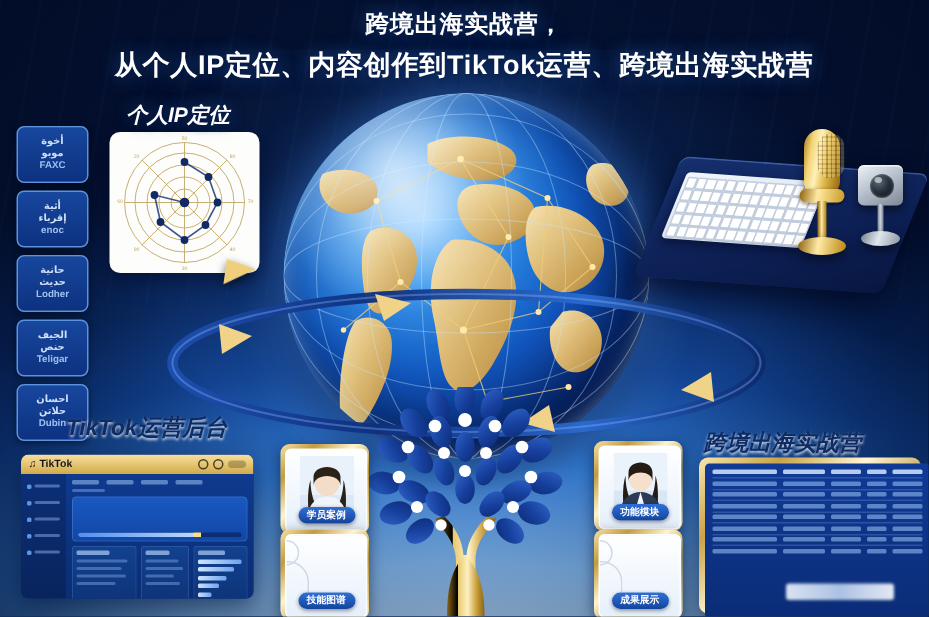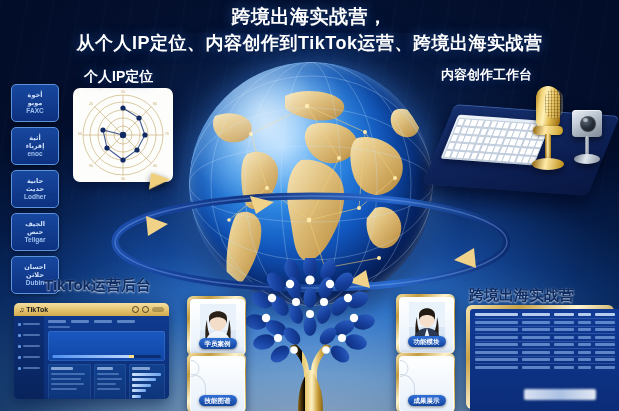--- a/index.html
+++ b/index.html
@@ -23,26 +23,26 @@
   .bg-rays{position:absolute;left:0;right:0;top:0;height:200px;opacity:.35;
     background:repeating-linear-gradient(100deg, rgba(120,180,255,.06) 0 2px, rgba(0,0,0,0) 2px 26px);}
 
   
   .title-wrap{position:absolute;left:0;right:0;top:4px;text-align:center;z-index:40;}
   .title-l1,.title-l2{
     color:#ffffff;font-weight:bold;letter-spacing:.5px;
     text-shadow:0 2px 5px rgba(0,20,60,.95),0 0 12px rgba(70,140,240,.55);
     white-space:nowrap;
   }
-  .title-l1{font-size:19px;line-height:26px;text-align:center;}
+  .title-l1{font-size:16px;line-height:26px;text-align:center;}
   .title-l2{font-size:18px;line-height:26px;}
 
   
   .cap{position:absolute;color:#fff;font-weight:bold;white-space:nowrap;z-index:38;
-       text-shadow:0 2px 5px rgba(0,18,55,.95),0 0 10px rgba(60,130,235,.5);}
+       text-shadow:0 2px 5px rgba(0,18,55,.95),0 0 10px rgba(60,130,235,.5);font-style:italic;}
   .cap-ip{left:84px;top:68px;font-size:14px;}
   .cap-studio{left:441px;top:66px;font-size:13px;}
   .cap-tiktok{left:44px;top:276px;font-size:15px;color:#0e2c63;
        text-shadow:0 1px 2px rgba(255,255,255,.85);}
   .cap-data{left:469px;top:286px;font-size:15px;color:#0e2c63;
        text-shadow:0 1px 2px rgba(255,255,255,.85);}
 
   
   .badge-col{position:absolute;left:11px;top:84px;width:48px;z-index:35;}
   .ab{width:46px;height:36px;margin-bottom:5px;border-radius:5px;
@@ -358,21 +358,20 @@
     <ellipse cx="203" cy="54" rx="196" ry="46" fill="none" stroke="url(#rg)" stroke-width="7" opacity="0.95"></ellipse>
     <ellipse cx="203" cy="54" rx="196" ry="46" fill="none" stroke="rgba(140,190,255,.35)" stroke-width="1.4"></ellipse>
     <g fill="#f0d289" stroke="#c9a martin" stroke-width="0">
       <path d="M38 28 L60 36 L40 48 Z"></path>
       <path d="M142 8 L166 14 L148 26 Z"></path>
       <path d="M368 80 L346 72 L366 60 Z"></path>
       <path d="M262 100 L240 94 L258 82 Z"></path>
     </g>
   </svg>
 
-  <div class="cap cap-studio">内容创作工作台</div>
   <div class="studio">
     <div class="desk"></div>
     <div class="kbd" id="kbd">
         <i style="left: 2px; top: 3px; width: 5.4px; height: 6.4px;"></i>
         <i style="left: 8.7px; top: 3px; width: 5.4px; height: 6.4px;"></i>
         <i style="left: 15.4px; top: 3px; width: 5.4px; height: 6.4px;"></i>
         <i style="left: 22.1px; top: 3px; width: 5.4px; height: 6.4px;"></i>
         <i style="left: 28.8px; top: 3px; width: 5.4px; height: 6.4px;"></i>
         <i style="left: 35.5px; top: 3px; width: 5.4px; height: 6.4px;"></i>
         <i style="left: 42.2px; top: 3px; width: 5.4px; height: 6.4px;"></i>

